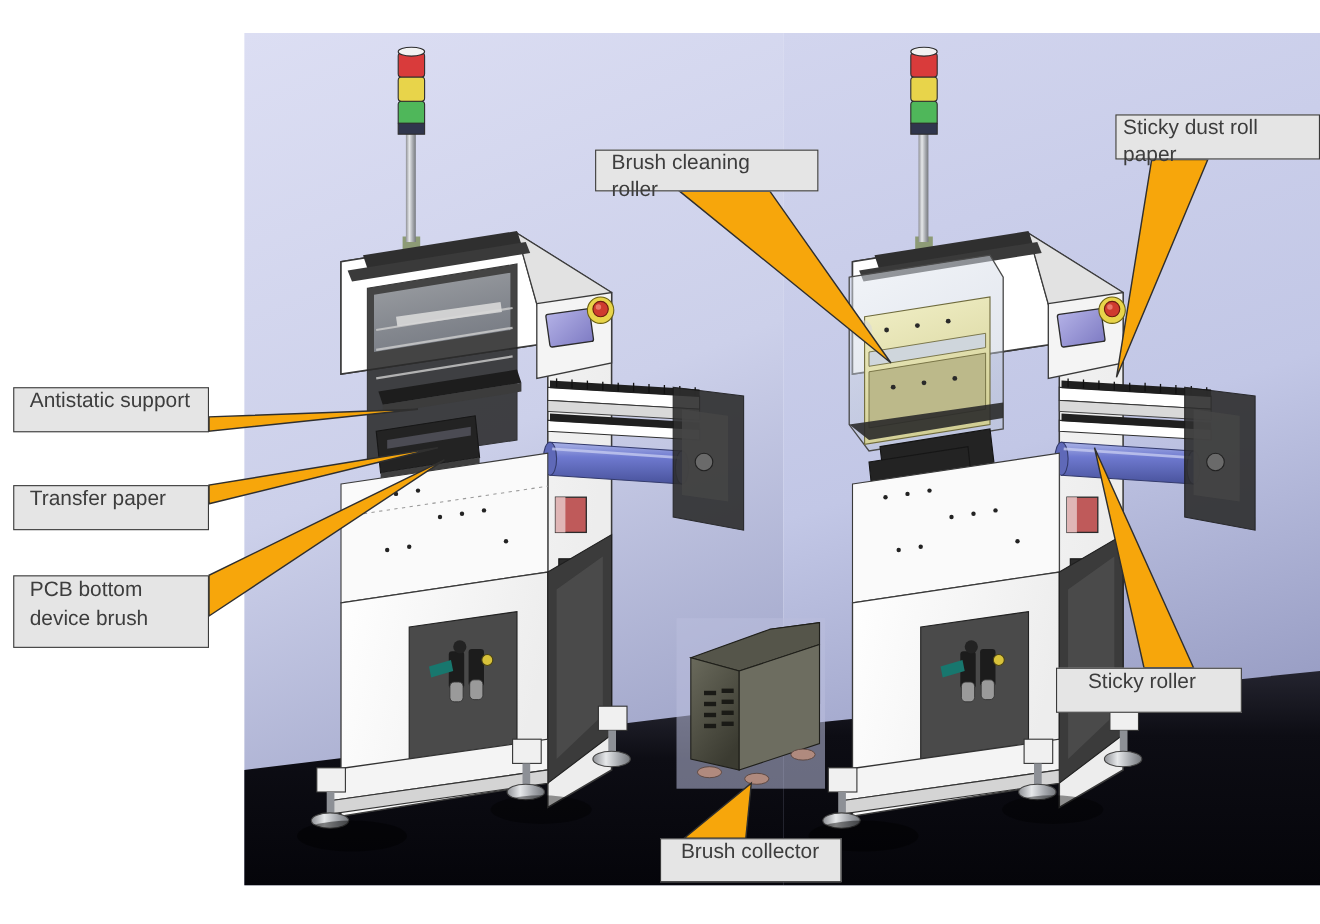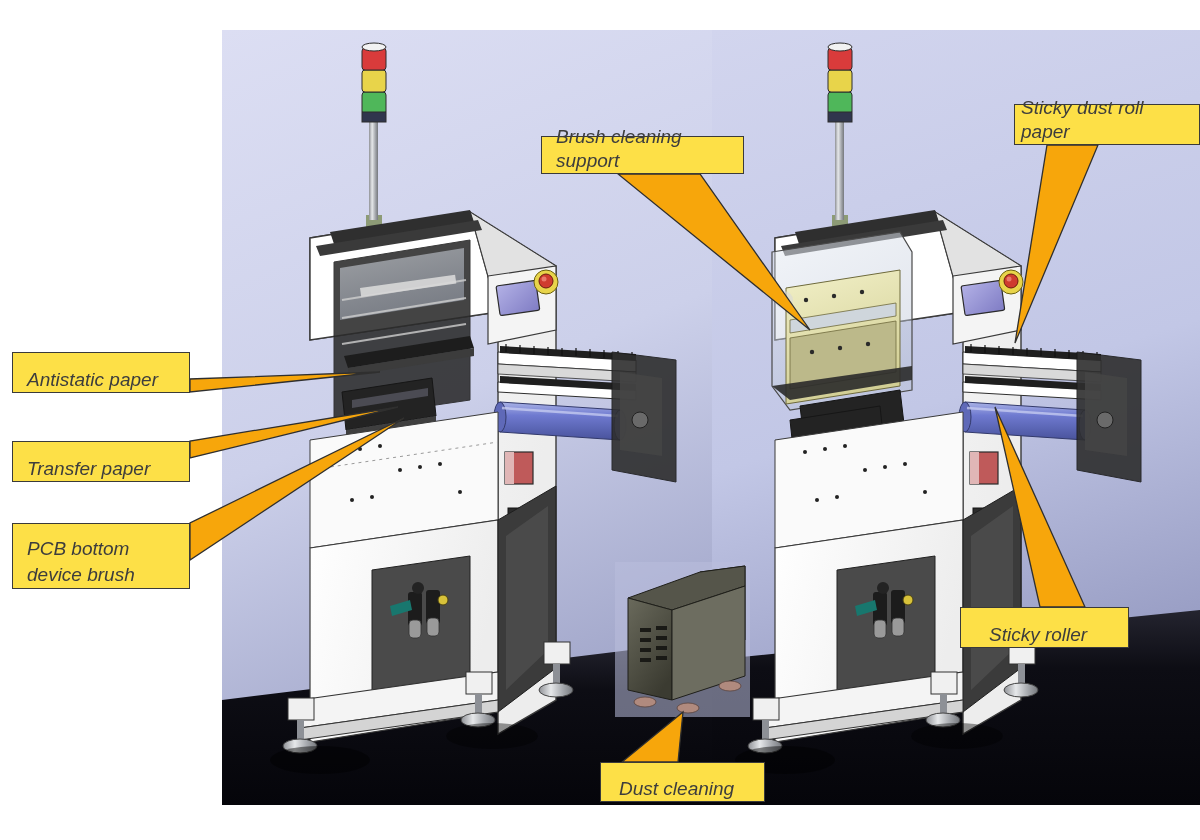--- a/index.html
+++ b/index.html
@@ -11,31 +11,30 @@
     overflow:hidden;
     position:relative;
   }
   #stage{position:absolute;left:0;top:0;width:1200px;height:840px;}
   #stage svg{position:absolute;left:0;top:0;}
 
   .callout-layer{position:absolute;left:0;top:0;width:1200px;height:840px;pointer-events:none;}
   .callout{
     position:absolute;
     box-sizing:border-box;
-    background:#fde047;
+    background:#e5e5e5;
     border:1.5px solid #3a3a3a;
     color:#3d3d3d;
     font-size:19px;
     line-height:24px;
     display:flex;
-    align-items:flex-end;
+    align-items:flex-start;
     padding:0 14px;
     pointer-events:auto;
     white-space:pre-line;
-    font-style:italic;
   }
   .callout.two-line{line-height:26px;}
 </style>
 </head>
 <body>
 
 <div id="stage">
   <svg width="1200" height="840" viewBox="0 0 1200 840">
     <defs>
       <linearGradient id="bgL" x1="0" y1="0" x2="0.25" y2="1">
@@ -416,34 +415,34 @@
       <polygon points="618,174 700,174 810,330"></polygon>
       <polygon points="1047,145 1098,145 1015,343"></polygon>
       <polygon points="1040,607 1085,607 995,407"></polygon>
       <polygon points="622,762 678,762 683,712"></polygon>
     </g>
   </svg>
 </div>
 
 <div class="callout-layer">
   <div class="callout" style="left:12px;top:352px;width:178px;height:41px;">
-    <span>Antistatic paper</span>
+    <span>Antistatic support</span>
   </div>
   <div class="callout" style="left:12px;top:441px;width:178px;height:41px;">
     <span>Transfer paper</span>
   </div>
   <div class="callout two-line" style="left:12px;top:523px;width:178px;height:66px;">
     <span>PCB bottom
 device brush</span>
   </div>
   <div class="callout" style="left:541px;top:136px;width:203px;height:38px;">
-    <span>Brush cleaning support</span>
+    <span>Brush cleaning roller</span>
   </div>
   <div class="callout" style="left:1014px;top:104px;width:186px;height:41px;padding:0 6px;">
     <span>Sticky dust roll paper</span>
   </div>
   <div class="callout" style="left:960px;top:607px;width:169px;height:41px;padding:0 28px;">
     <span>Sticky roller</span>
   </div>
   <div class="callout" style="left:600px;top:762px;width:165px;height:40px;padding:0 18px;">
-    <span>Dust cleaning</span>
+    <span>Brush collector</span>
   </div>
 </div>
 
 </body></html>

